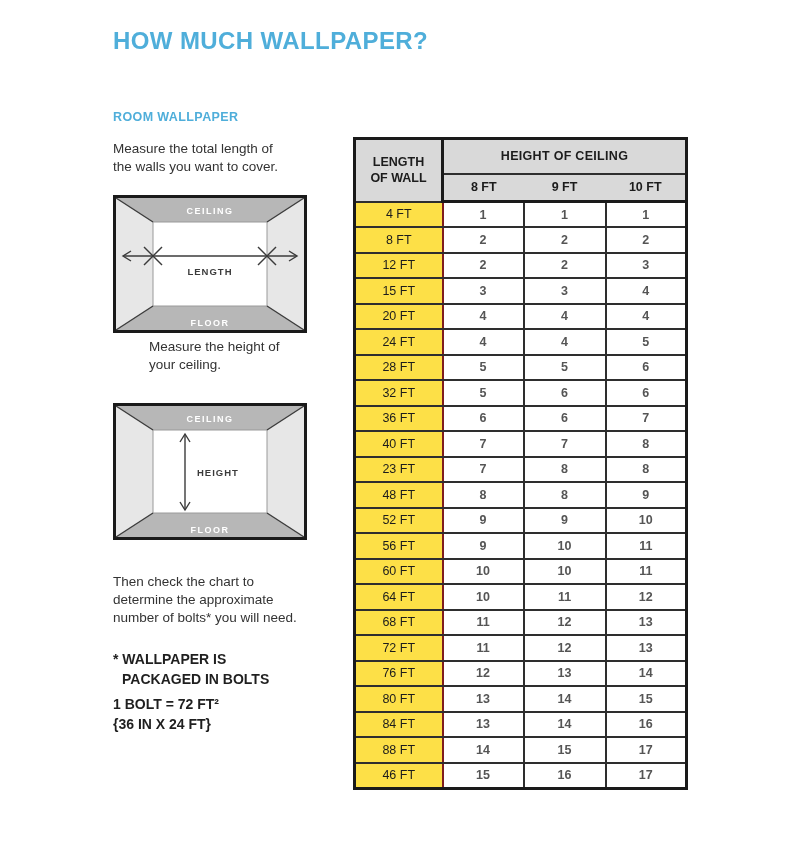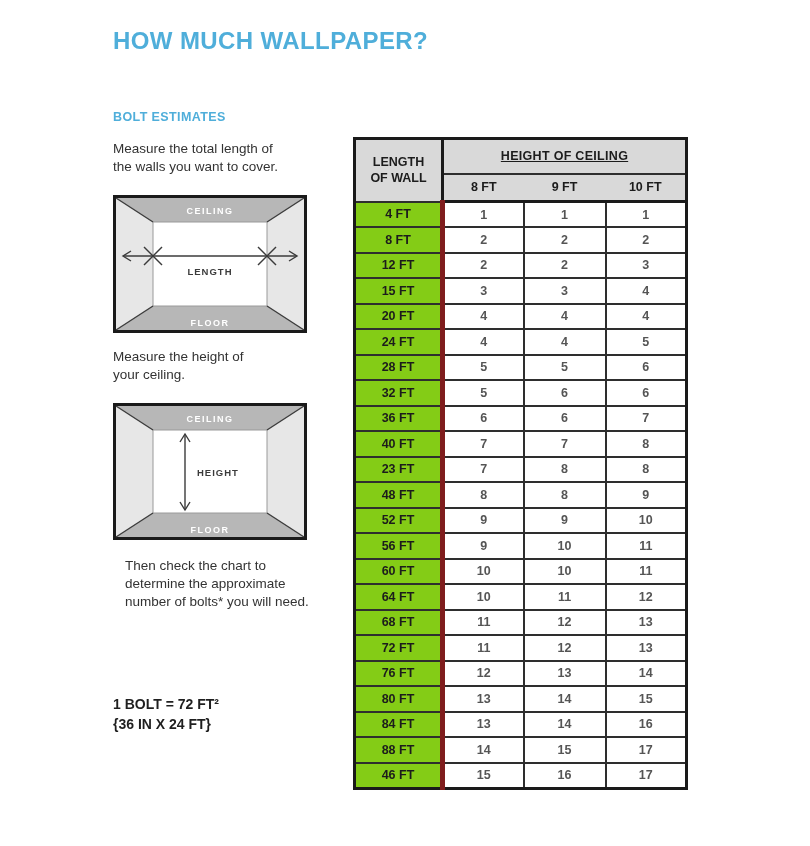--- a/index.html
+++ b/index.html
@@ -17,22 +17,22 @@
   }
   .heading-room { left: 113px; top: 110px; }
   .heading-table { left: 353px; top: 110px; width: 332px; text-align: center; }
 
   .body-text {
     position: absolute; left: 113px;
     font-size: 13.5px; line-height: 18px; color: #333333;
     white-space: pre-line;
   }
   .step1 { top: 140px; }
-  .step2 { top: 348px; }
-  .step3 { top: 557px; margin-left: 12px; }
+  .step2 { top: 338px; margin-left: 36px; }
+  .step3 { top: 573px; }
 
   .footnote {
     position: absolute; left: 113px; top: 649px;
     font-size: 14px; font-weight: bold; color: #1f1f1f; line-height: 20px;
   }
   .footnote .line2 { margin-left: 9px; }
   .bolt-info {
     position: absolute; left: 113px; top: 694px;
     font-size: 14px; font-weight: bold; color: #1f1f1f; line-height: 20px;
   }
@@ -49,38 +49,38 @@
   table.bolts th, table.bolts td {
     border: 2px solid #2e2e2e;
     text-align: center; vertical-align: middle;
     font-size: 12.5px; padding: 0;
   }
   table.bolts thead th { background: #d9d9d9; font-weight: bold; color: #1c1c1c; }
   th.corner {
     white-space: pre-line; font-size: 13px; line-height: 16px;
     border-right: 3px solid #1a1a1a !important;
   }
-  th.group { height: 35px; font-size: 13.5px; letter-spacing: 0.3px; text-decoration: underline; }
+  th.group { height: 35px; font-size: 13.5px; letter-spacing: 0.3px; }
   tr.subhead th { height: 28px; border-left: none; border-right: none; border-bottom: 3px solid #1a1a1a; }
   table.bolts tbody th {
-    background: #84cc16; font-weight: bold; color: #1c1c1c;
-    height: 25.5px; border-right: 5px solid #7f1d1d;
+    background: #fde047; font-weight: normal; color: #1c1c1c;
+    height: 25.5px; border-right: 2px solid #7f1d1d;
   }
   table.bolts tbody td {
     background: #ffffff; font-weight: bold; color: #555555;
   }
 </style>
 </head>
 <body>
 
 <div class="page">
 
   <h1 class="title">HOW MUCH WALLPAPER?</h1>
 
-  <div class="blue-heading heading-room">BOLT ESTIMATES</div>
+  <div class="blue-heading heading-room">ROOM WALLPAPER</div>
 
   <p class="body-text step1">Measure the total length of
 the walls you want to cover.</p>
 
   <svg class="diagram diagram1" width="194" height="138" viewBox="0 0 194 138">
     <rect x="1.5" y="1.5" width="191" height="135" fill="#ffffff" stroke="#1a1a1a" stroke-width="3"></rect>
     <polygon points="3,3 40,27 40,111 3,135" fill="#e7e7e7"></polygon>
     <polygon points="191,3 154,27 154,111 191,135" fill="#e7e7e7"></polygon>
     <polygon points="3,3 191,3 154,27 40,27" fill="#b7b7b7"></polygon>
     <polygon points="3,135 191,135 154,111 40,111" fill="#b7b7b7"></polygon>
@@ -125,20 +125,22 @@
     <text x="97" y="19" text-anchor="middle" font-size="9" font-weight="bold" letter-spacing="1.5" fill="#ffffff">CEILING</text>
     <text x="97" y="130" text-anchor="middle" font-size="9" font-weight="bold" letter-spacing="1.5" fill="#ffffff">FLOOR</text>
     <text x="84" y="73" text-anchor="start" font-size="9.5" font-weight="bold" letter-spacing="1" fill="#3b3b3b">HEIGHT</text>
   </svg>
 
   <p class="body-text step3">Then check the chart to
 determine the approximate
 number of bolts* you will need.</p>
 
   <div class="footnote">
+    <div>* WALLPAPER IS</div>
+    <div class="line2">PACKAGED IN BOLTS</div>
   </div>
 
   <div class="bolt-info">
     <div>1 BOLT = 72 FT²</div>
     <div>{36 IN X 24 FT}</div>
   </div>
 
   <table class="bolts">
     <colgroup>
       <col style="width:88px">

